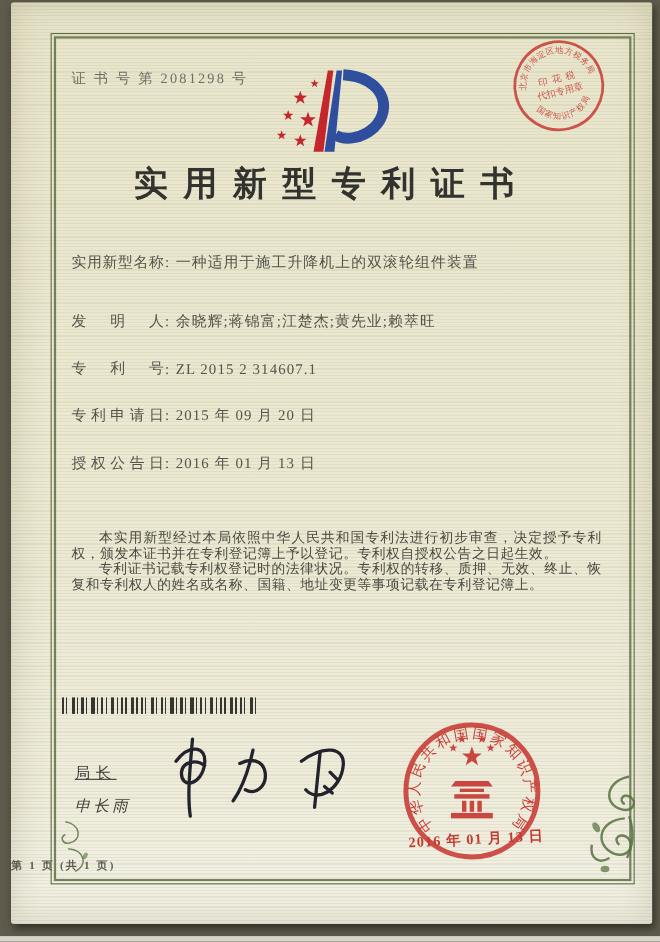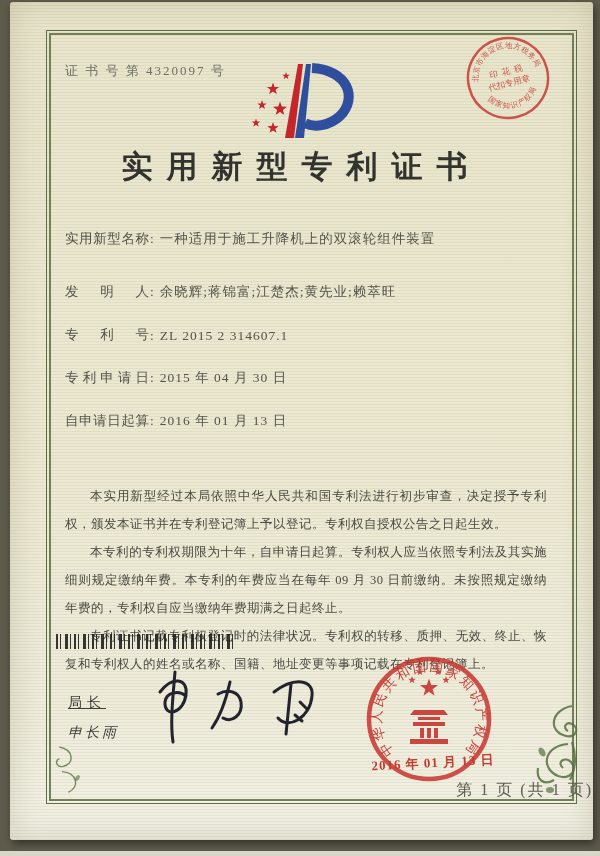--- a/index.html
+++ b/index.html
@@ -22,53 +22,53 @@
   .title{
     position:absolute;left:0;right:0;top:144px;text-align:center;
     font-size:31px;font-weight:bold;letter-spacing:14px;color:#32322e;
   }
   .fields{position:absolute;left:55px;top:228px;right:48px;font-size:13.5px;color:#54544b;}
   .field{margin-bottom:25px;white-space:nowrap;font-family:Liberation Serif, serif;}
   .field:first-child{margin-bottom:35px;}
   .flabel{display:inline-block;width:84px;text-align:justify;text-align-last:justify;vertical-align:bottom;}
   .fcolon{display:inline-block;margin:0 6px 0 1px;}
   .fvalue{letter-spacing:1px;}
-  .paras{position:absolute;left:55px;right:46px;top:480px;font-size:12.5px;line-height:28px;
+  .paras{position:absolute;left:55px;right:46px;top:480px;font-size:12.5px;line-height:14px;
          text-align:justify;color:#4a4a42;letter-spacing:.5px;}
   .paras p{margin:0;text-indent:2em;}
   .barcode{
     position:absolute;left:46px;top:632px;width:178px;height:15px;opacity:.88;
     background:repeating-linear-gradient(90deg,
       #1c1c1c 0 2px, rgba(0,0,0,0) 2px 4px,
       #1c1c1c 4px 5px, rgba(0,0,0,0) 5px 9px,
       #1c1c1c 9px 12px, rgba(0,0,0,0) 12px 14px,
       #1c1c1c 14px 15px, rgba(0,0,0,0) 15px 18px);
   }
   .sig-title{position:absolute;left:58px;top:692px;font-size:14px;letter-spacing:5px;color:#3d3d37;text-decoration:underline;}
   .sig-name{position:absolute;left:58px;top:722px;font-size:14px;letter-spacing:3px;color:#3d3d37;font-style:italic;}
   .signature{position:absolute;left:132px;top:658px;width:210px;height:100px;}
   .seal{position:absolute;left:344px;top:642px;width:150px;height:150px;opacity:.92;}
   .seal-date{position:absolute;left:348px;top:752px;width:150px;text-align:center;
              font-size:13px;color:#c23b30;letter-spacing:1px;transform:rotate(-3deg);font-weight:bold;}
   .taxstamp{position:absolute;left:452px;top:30px;width:92px;height:92px;transform:rotate(-14deg);opacity:.8;}
   .flourish-r{position:absolute;left:518px;top:700px;width:52px;height:96px;}
   .flourish-l{position:absolute;left:40px;top:736px;width:42px;height:62px;transform:scaleX(-1);}
-  .footer{position:absolute;left:0;right:0;top:778px;text-align:right;font-size:16px;color:#5c5c52;letter-spacing:2px;}
+  .footer{position:absolute;left:0;right:0;top:778px;text-align:left;font-size:10px;color:#5c5c52;letter-spacing:2px;font-weight:bold;}
   svg{display:block;}
 </style>
 </head>
 <body>
 
 <div class="paper">
 
   <div class="frame">
     <div class="inner"></div>
   </div>
 
-  <div class="certno">证 书 号 第 4320097 号</div>
+  <div class="certno">证 书 号 第 2081298 号</div>
 
   <svg class="logo" viewBox="0 0 130 84">
     <defs>
       <path id="star" d="M0,-5 L1.18,-1.62 L4.76,-1.55 L1.9,0.62 L2.94,4.05 L0,2 L-2.94,4.05 L-1.9,0.62 L-4.76,-1.55 L-1.18,-1.62 Z"></path>
     </defs>
     <path d="M70,8 C106,10 116,38 98,56 C87,66 72,68 63,63" fill="none" stroke="#2f4f9e" stroke-width="10"></path>
     <polygon points="56,4 61,4 52,78 43,78" fill="#c4262b"></polygon>
     <polygon points="64,4 69,4 62,78 53,78" fill="#2f4f9e"></polygon>
     <use href="#star" fill="#c4262b" transform="translate(44,16) scale(0.8)"></use>
     <use href="#star" fill="#c4262b" transform="translate(31,29) scale(1.3)"></use>
@@ -100,30 +100,29 @@
     <div class="field">
       <span class="flabel">实用新型名称</span><span class="fcolon">:</span><span class="fvalue">一种适用于施工升降机上的双滚轮组件装置</span>
     </div>
     <div class="field">
       <span class="flabel">发明人</span><span class="fcolon">:</span><span class="fvalue">余晓辉;蒋锦富;江楚杰;黄先业;赖萃旺</span>
     </div>
     <div class="field">
       <span class="flabel">专利号</span><span class="fcolon">:</span><span class="fvalue">ZL 2015 2 314607.1</span>
     </div>
     <div class="field">
-      <span class="flabel">专利申请日</span><span class="fcolon">:</span><span class="fvalue">2015 年 04 月 30 日</span>
+      <span class="flabel">专利申请日</span><span class="fcolon">:</span><span class="fvalue">2015 年 09 月 20 日</span>
     </div>
     <div class="field">
-      <span class="flabel">自申请日起算</span><span class="fcolon">:</span><span class="fvalue">2016 年 01 月 13 日</span>
+      <span class="flabel">授权公告日</span><span class="fcolon">:</span><span class="fvalue">2016 年 01 月 13 日</span>
     </div>
   </div>
 
   <div class="paras">
     <p>本实用新型经过本局依照中华人民共和国专利法进行初步审查，决定授予专利权，颁发本证书并在专利登记簿上予以登记。专利权自授权公告之日起生效。</p>
-    <p>本专利的专利权期限为十年，自申请日起算。专利权人应当依照专利法及其实施细则规定缴纳年费。本专利的年费应当在每年 09 月 30 日前缴纳。未按照规定缴纳年费的，专利权自应当缴纳年费期满之日起终止。</p>
     <p>专利证书记载专利权登记时的法律状况。专利权的转移、质押、无效、终止、恢复和专利权人的姓名或名称、国籍、地址变更等事项记载在专利登记簿上。</p>
   </div>
 
   <div class="barcode"></div>
 
   <div class="sig-title">局长</div>
   <div class="sig-name">申长雨</div>
 
   <svg class="signature" viewBox="0 0 210 100">
     <g fill="none" stroke="#23232e" stroke-width="3" stroke-linecap="round">

